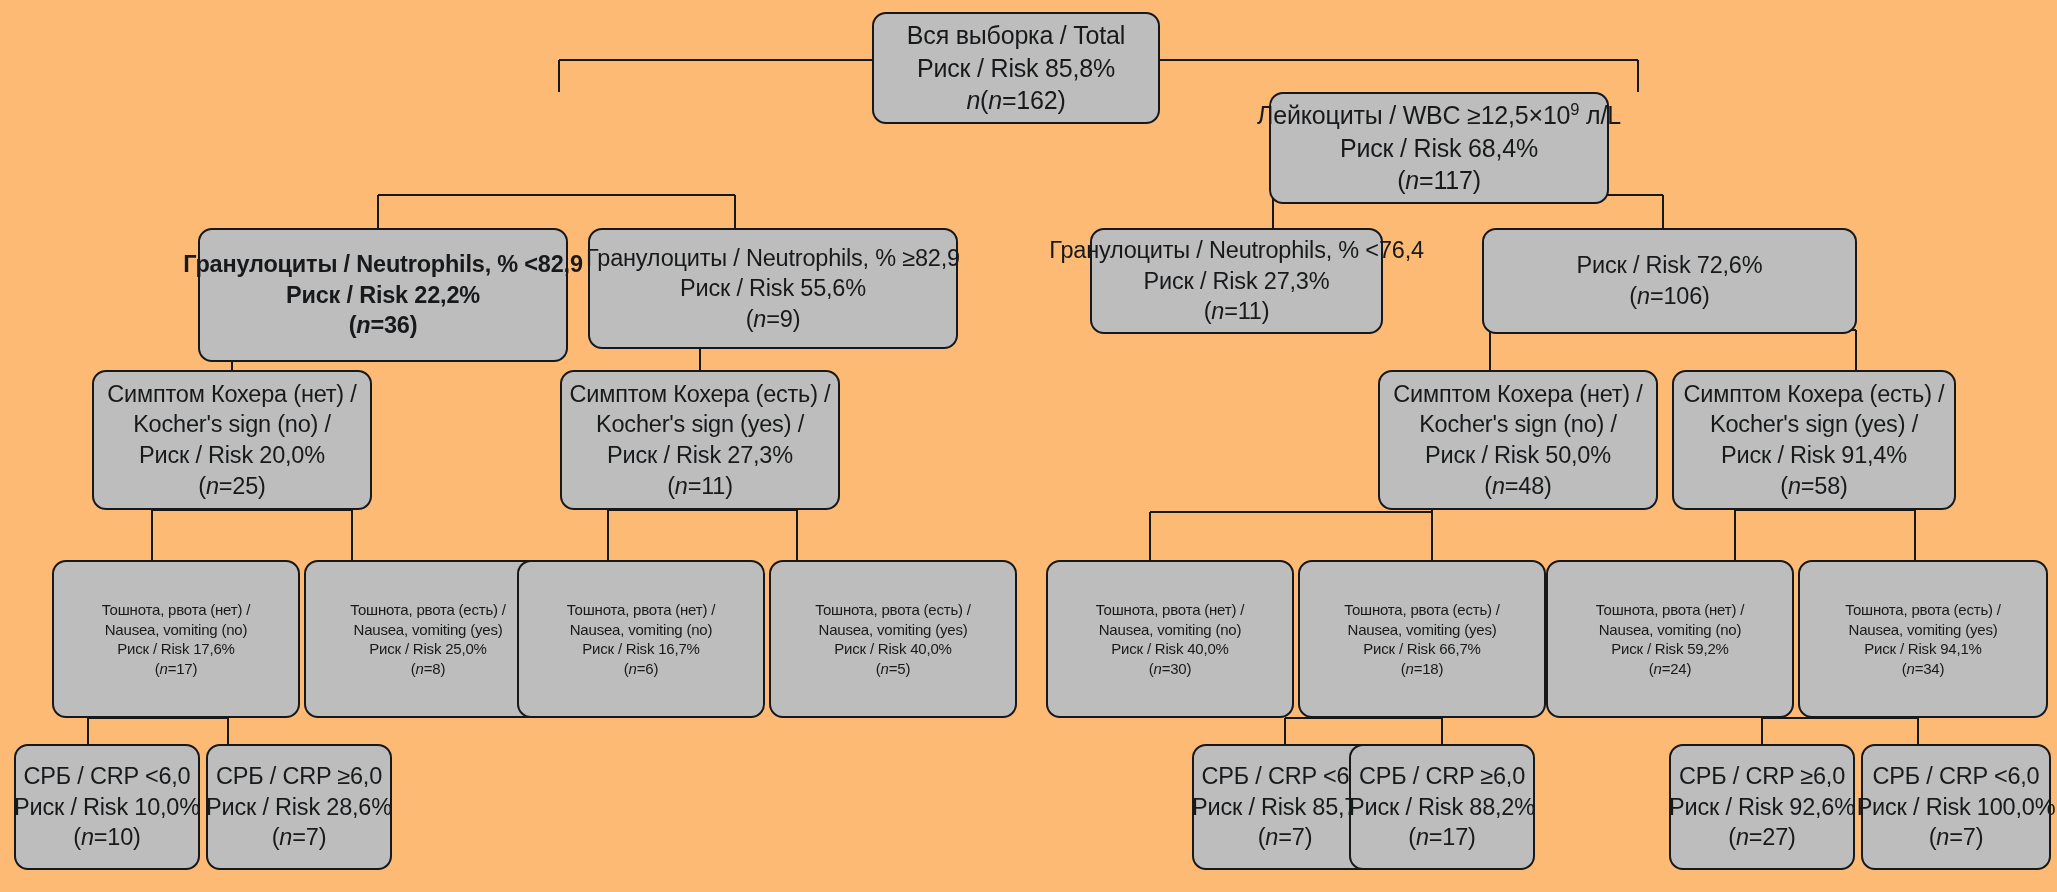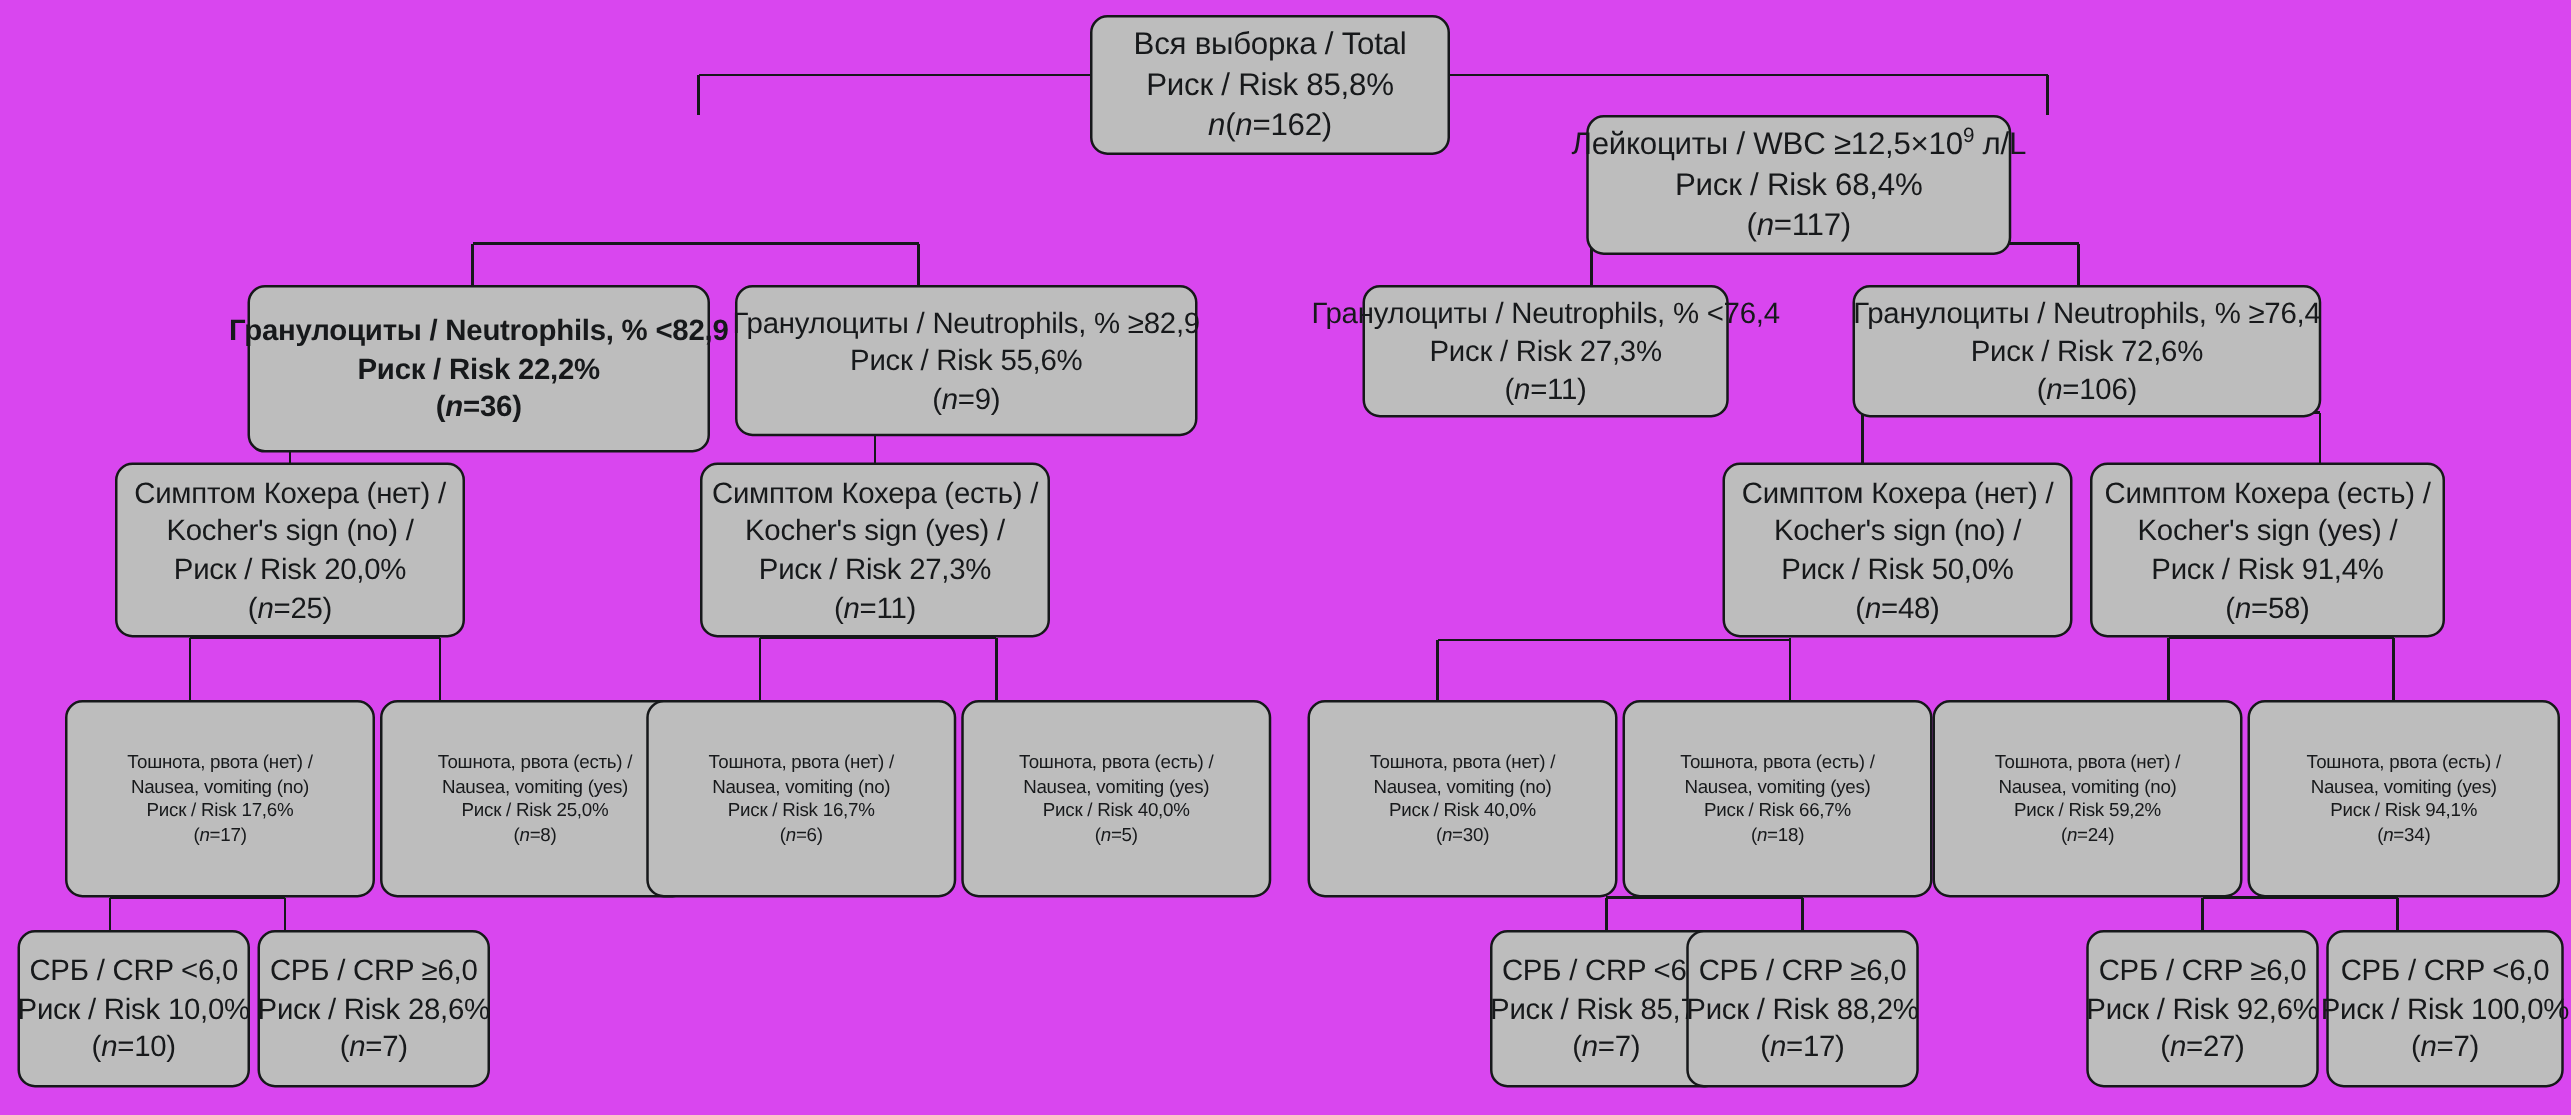--- a/index.html
+++ b/index.html
@@ -5,21 +5,21 @@
 <style>
   html, body {
     margin: 0;
     padding: 0;
     background: #ffffff;
   }
   #canvas {
     position: relative;
     width: 2057px;
     height: 892px;
-    background: #d946ef;
+    background: #fdba74;
     font-family: "Liberation Sans", "DejaVu Sans", sans-serif;
     overflow: hidden;
   }
   #connectors {
     position: absolute;
     left: 0;
     top: 0;
     width: 2057px;
     height: 892px;
     pointer-events: none;
@@ -137,21 +137,20 @@
     <span class="ln">(<i class="it">n</i>=9)</span>
   </div>
 
   <div class="node sm" style="left:1090px; top:228px; width:293px; height:106px;">
     <span class="ln">Гранулоциты / Neutrophils, % &lt;76,4</span>
     <span class="ln">Риск / Risk 27,3%</span>
     <span class="ln">(<i class="it">n</i>=11)</span>
   </div>
 
   <div class="node sm" style="left:1482px; top:228px; width:375px; height:106px;">
-    <span class="ln">Гранулоциты / Neutrophils, % ≥76,4</span>
     <span class="ln">Риск / Risk 72,6%</span>
     <span class="ln">(<i class="it">n</i>=106)</span>
   </div>
 
   <div class="node sm" style="left:92px; top:370px; width:280px; height:140px;">
     <span class="ln">Симптом Кохера (нет) /</span>
     <span class="ln">Kocher's sign (no) /</span>
     <span class="ln">Риск / Risk 20,0%</span>
     <span class="ln">(<i class="it">n</i>=25)</span>
   </div>

